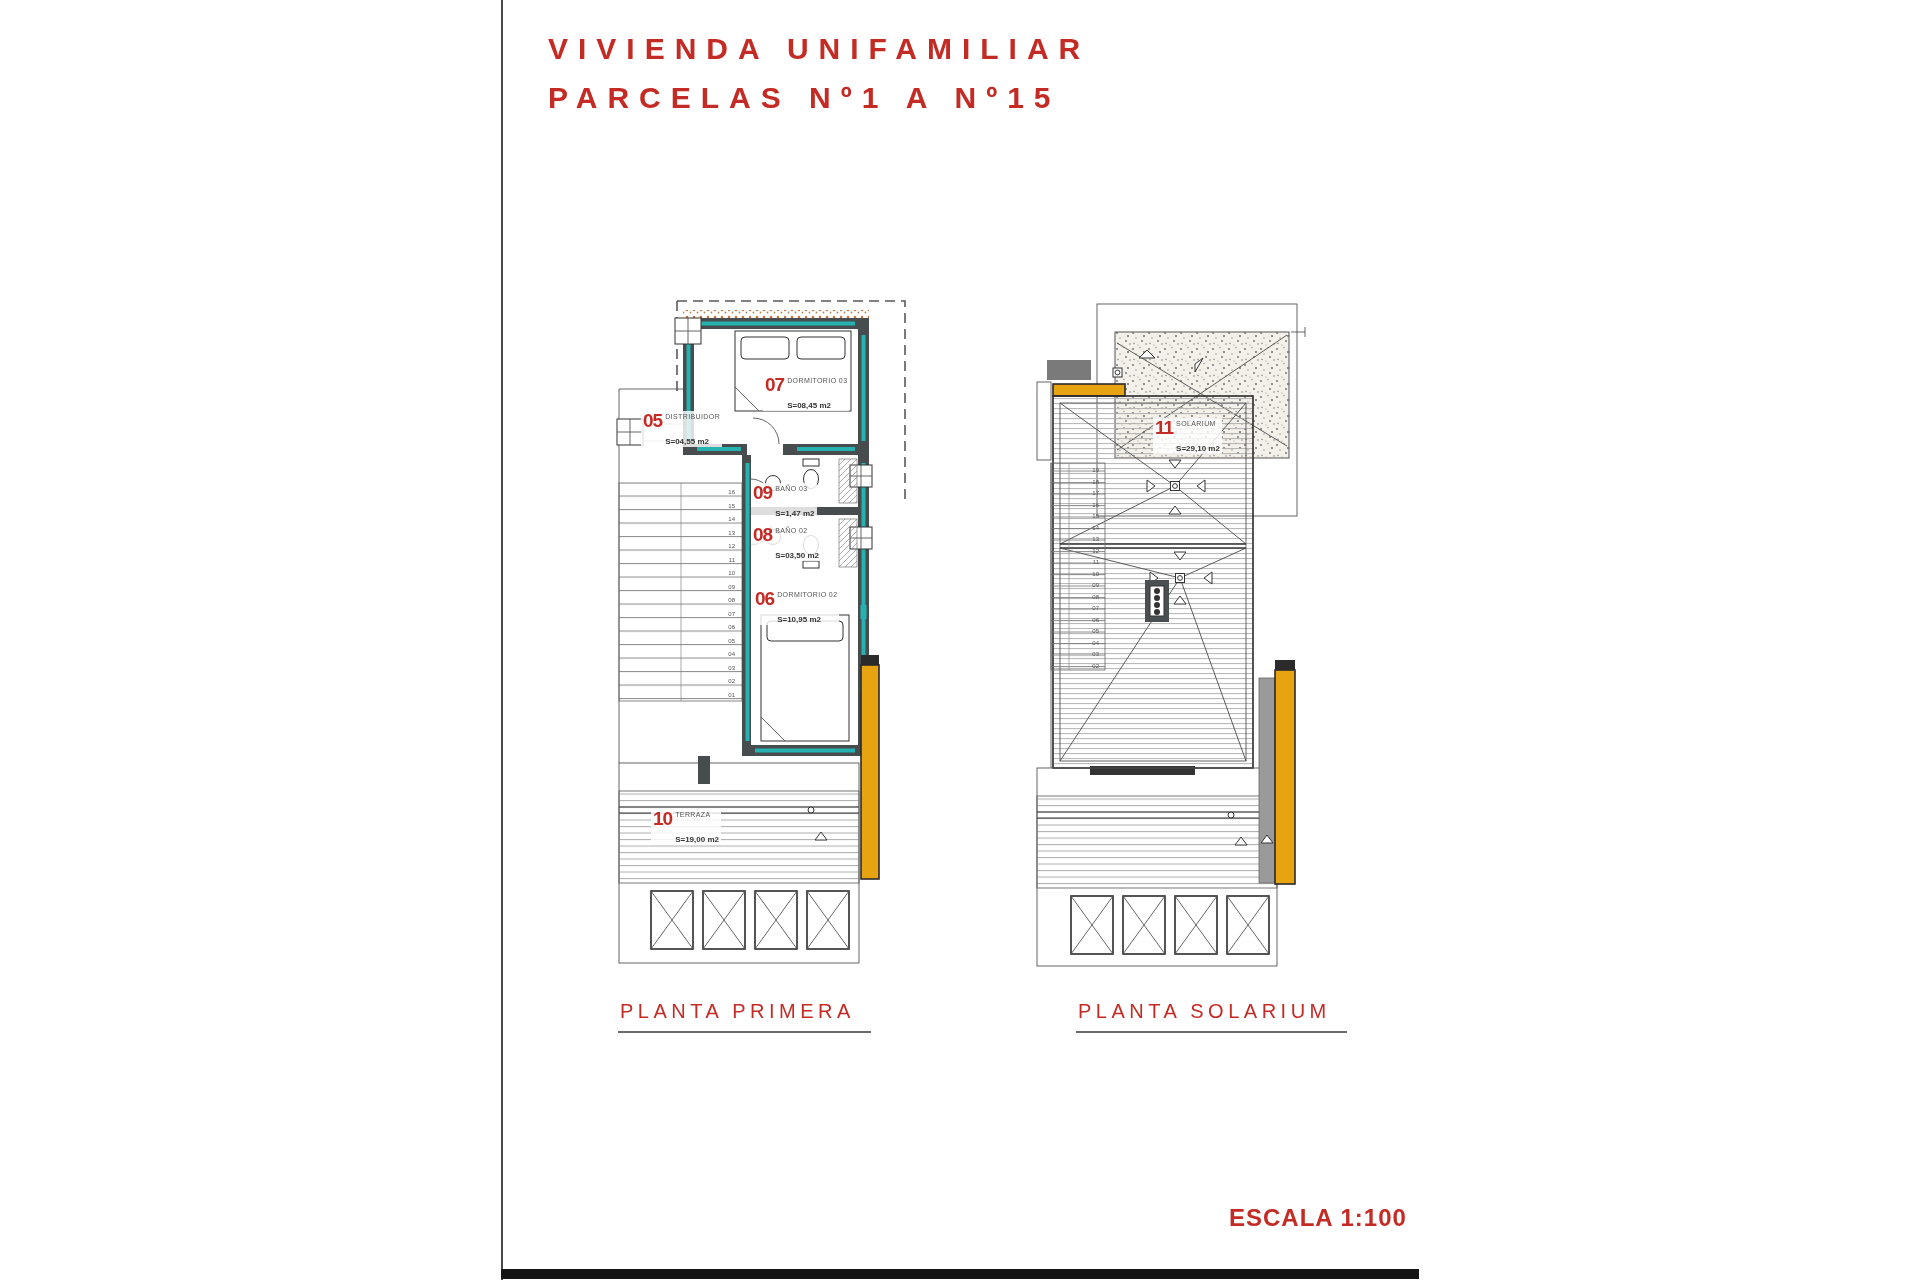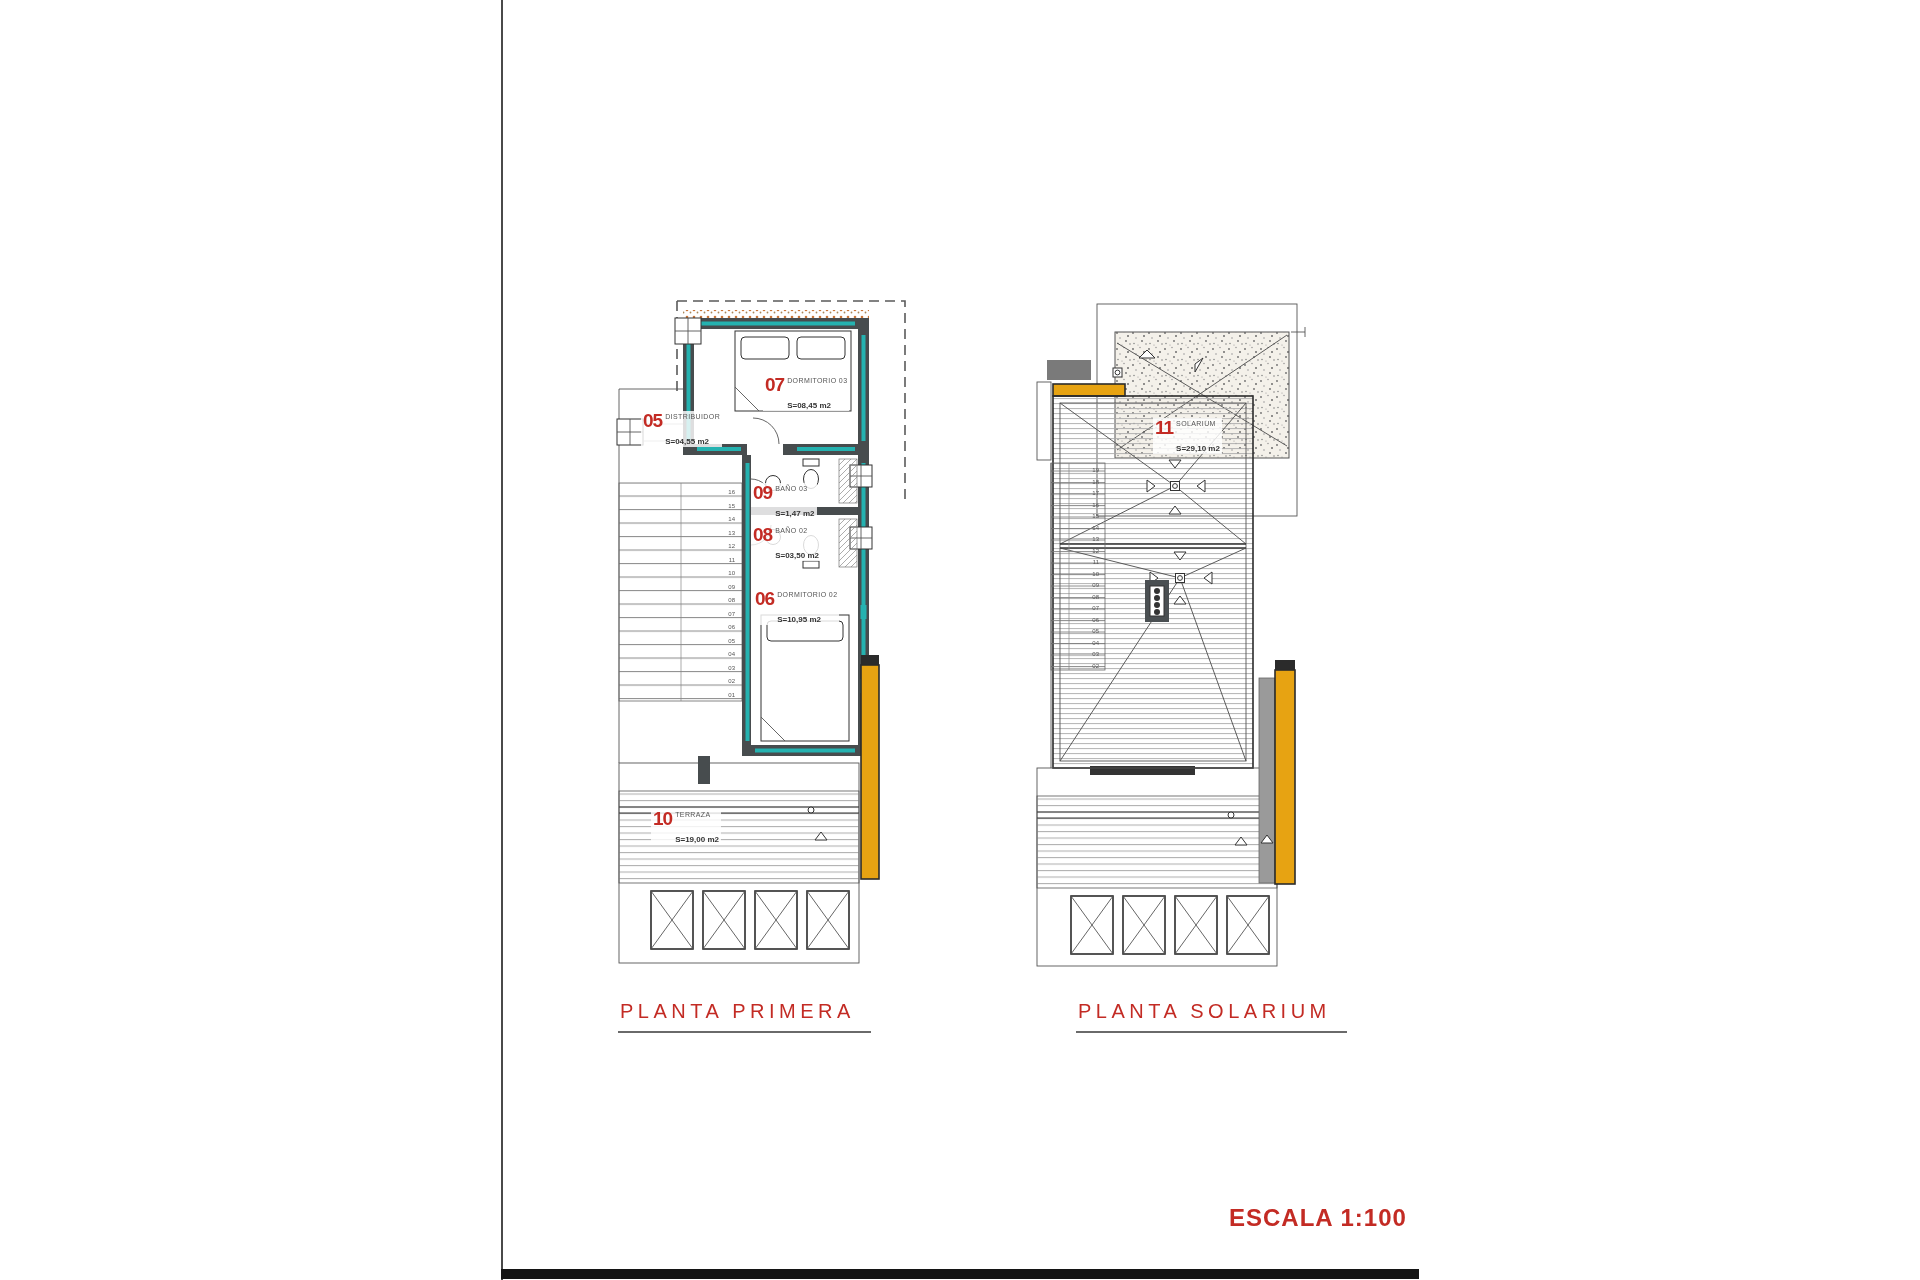--- a/index.html
+++ b/index.html
@@ -73,20 +73,22 @@
       <pattern id="diagHatch" patternUnits="userSpaceOnUse" width="6" height="6">
         <line x1="0" y1="6" x2="6" y2="0" stroke="#8a8a8a" stroke-width="0.7"></line>
       </pattern>
     </defs>
   </svg>
 
   <div class="frame-left"></div>
   <div class="frame-bottom"></div>
 
   <div class="title">
+    <div>VIVIENDA UNIFAMILIAR</div>
+    <div>PARCELAS Nº1 A Nº15</div>
   </div>
 
   <div class="plan" style="left:615px;top:293px;width:295px;height:690px">
     <svg width="295" height="690" viewBox="0 0 295 690">
 
       <g>
         <path d="M62,8 H290 V212 M62,8 V98" stroke="#5a5a5a" stroke-width="1.6" stroke-dasharray="10,6" fill="none"></path>
       </g>
 
       <g>

